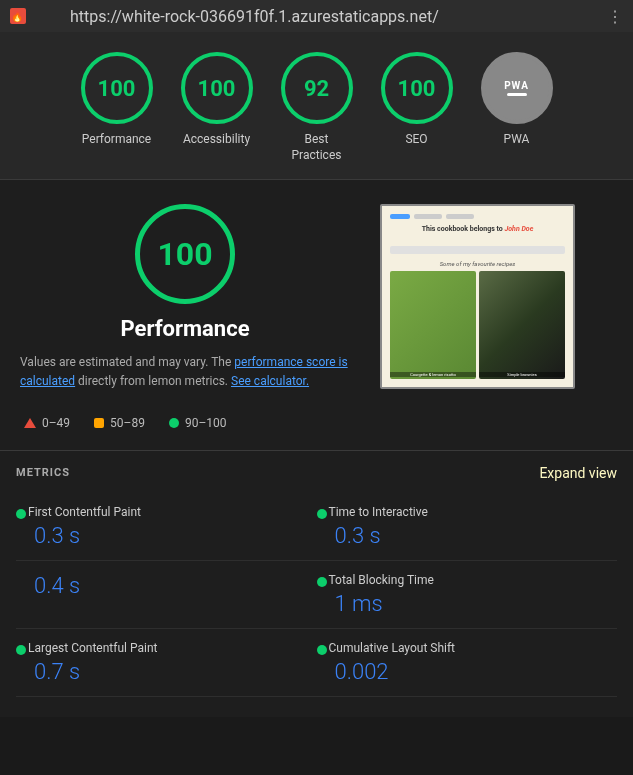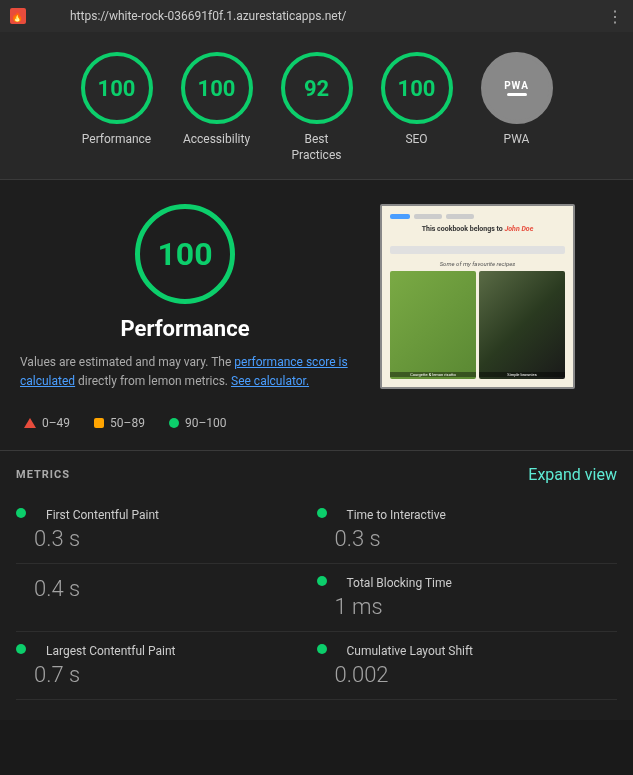--- a/index.html
+++ b/index.html
@@ -28,21 +28,21 @@
       display: flex;
       align-items: center;
       justify-content: center;
       font-size: 10px;
       font-weight: bold;
       color: white;
       flex-shrink: 0;
     }
     .url-bar {
       flex: 1;
-      font-size: 12px;
+      font-size: 16px;
       color: #ccc;
       padding-left: 36px;
     }
     .menu-dots {
       color: #aaa;
       font-size: 16px;
       cursor: pointer;
     }
 
     
@@ -293,57 +293,57 @@
       padding: 14px 0 12px;
       text-align: center;
     }
     .metrics-title {
       font-size: 11px;
       font-weight: bold;
       color: #aaa;
       letter-spacing: 1px;
     }
     .expand-view {
-      font-size: 16px;
-      color: #5eead4;
+      font-size: 14px;
+      color: #fef9c3;
       cursor: pointer;
     }
     .metrics-grid {
       display: grid;
       grid-template-columns: 1fr 1fr;
       gap: 0;
     }
     .metric-item {
       padding: 12px 8px 12px 0;
       border-bottom: 1px solid #2e2e2e;
     }
     .metric-item:nth-child(odd) {
       padding-right: 24px;
     }
     .metric-header {
       display: flex;
-      align-items: flex-start;
-      gap: 20px;
+      align-items: flex-end;
+      gap: 2px;
       margin-bottom: 4px;
     }
     .metric-dot {
       width: 10px;
       height: 10px;
       border-radius: 50%;
       background: #0cce6b;
       flex-shrink: 0;
     }
     .metric-name {
       font-size: 12px;
       color: #ccc;
     }
     .metric-value {
       font-size: 22px;
       font-weight: 300;
-      color: #a3a3a3;
+      color: #3b82f6;
       padding-left: 18px;
     }
   </style>
 </head>
 <body>
 
 <div class="top-bar">
   <div class="favicon">🔥</div>
   <div class="url-bar">https://white-rock-036691f0f.1.azurestaticapps.net/</div>
   <div class="menu-dots">⋮</div>

